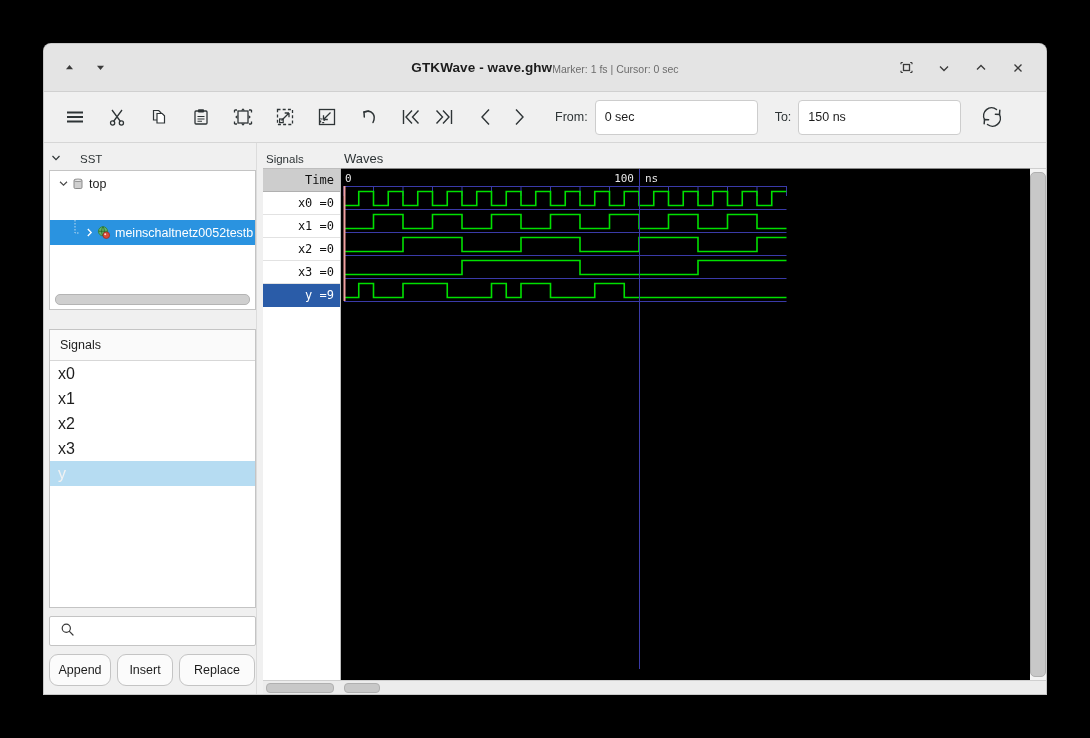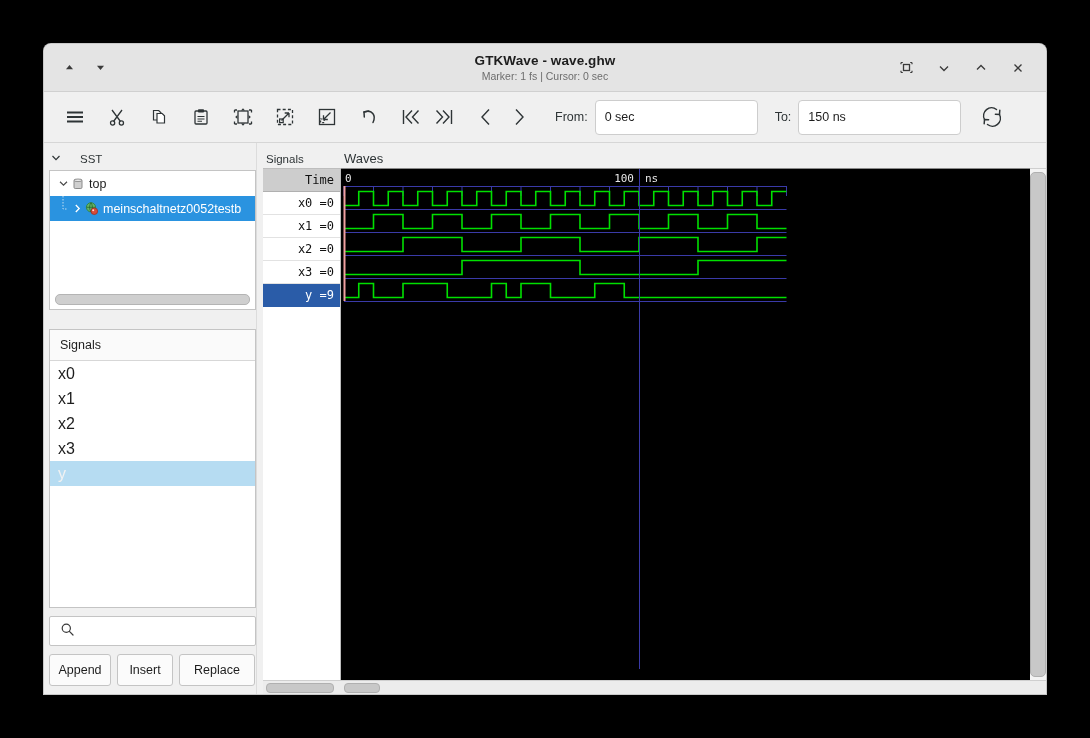--- a/index.html
+++ b/index.html
@@ -21,21 +21,21 @@
     border-bottom:1px solid #d0d0d0;
     display:flex;align-items:center;position:relative;
     border-radius:7px 7px 0 0;
   }
   .tb-left{display:flex;align-items:center;gap:14px;padding-left:17px;}
   .tb-right{display:flex;align-items:center;gap:20px;margin-left:auto;padding-right:20px;}
   .tb-icon{width:17px;height:17px;display:flex;align-items:center;justify-content:center;color:#3a3a3a;}
   .tb-icon svg{display:block;}
   .titletext{
     position:absolute;left:0;right:0;top:0;bottom:0;
-    display:flex;flex-direction:column;align-items:center;justify-content:center;
+    display:flex;flex-direction:row;align-items:center;justify-content:center;
     pointer-events:none;
   }
   .title-main{font-size:13.5px;color:#1d1d1d;font-weight:bold;letter-spacing:.1px;}
   .title-sub{font-size:10.5px;color:#6d6d6d;margin-top:2px;}
   
   .toolbar{
     height:50px;flex:0 0 50px;background:#f0f0f0;
     border-bottom:1px solid #d6d6d6;
     display:flex;align-items:center;padding:0 14px;gap:0;
   }
@@ -62,21 +62,21 @@
   }
   .sst-header{
     display:flex;align-items:center;gap:18px;height:19px;padding-left:1px;
     font-size:11.5px;color:#2e3436;text-align:right;
   }
   .tree-box{
     height:140px;flex:0 0 140px;background:#fff;border:1px solid #c4c4c4;
     margin-top:2px;position:relative;overflow:hidden;box-sizing:border-box;
   }
   .tree-row{display:flex;align-items:center;height:25px;font-size:12.5px;color:#1d1d1d;padding-left:6px;white-space:nowrap;}
-  .tree-row.child{padding-left:8px;}
+  .tree-row.child{padding-left:20px;margin-top:24px;}
   .tree-row.sel{background:#2a93e0;color:#fff;}
   .twisty{width:14px;flex:0 0 14px;display:flex;align-items:center;justify-content:center;color:#4a4a4a;}
   .tree-row.sel .twisty{color:#fff;}
   .dots{width:12px;flex:0 0 12px;display:flex;align-items:flex-end;justify-content:center;height:25px;}
   .ico{width:15px;flex:0 0 15px;height:15px;margin-right:4px;display:flex;align-items:center;justify-content:center;}
   .tree-label{overflow:hidden;text-overflow:clip;white-space:nowrap;}
   .hscroll-mini{
     position:absolute;left:5px;right:5px;bottom:4px;height:9px;
     background:#cfcfcf;border:1px solid #b4b4b4;border-radius:5px;
   }
@@ -92,21 +92,21 @@
   .siglist-rows{flex:1 1 auto;overflow:hidden;}
   .sig-row{height:25px;display:flex;align-items:center;padding-left:8px;font-size:16px;color:#1d1d1d;}
   .sig-row.sel{background:#b6dcf2;color:#f2f2f2;}
   
   .search-box{
     height:30px;flex:0 0 30px;margin-top:8px;background:#fff;border:1px solid #c4c4c4;
     display:flex;align-items:center;padding-left:10px;box-sizing:border-box;border-radius:2px;
   }
   .btnrow{height:32px;flex:0 0 32px;margin-top:8px;margin-bottom:8px;display:flex;gap:6px;}
   .btn{
-    height:32px;background:#fbfbfb;border:1px solid #c4c4c4;border-radius:3px;
+    height:32px;background:#fbfbfb;border:1px solid #c4c4c4;border-radius:9px;
     display:flex;align-items:center;justify-content:center;font-size:12.5px;color:#1d1d1d;
     padding:0 12px;box-sizing:border-box;
   }
   .btn.append{width:62px;}
   .btn.insert{width:56px;}
   .btn.replace{width:76px;}
   
   .vdiv{width:6px;flex:0 0 6px;background:#f0f0f0;border-left:1px solid #dcdcdc;}
   
   .namescol{width:78px;flex:0 0 78px;display:flex;flex-direction:column;padding-top:6px;box-sizing:border-box;}

